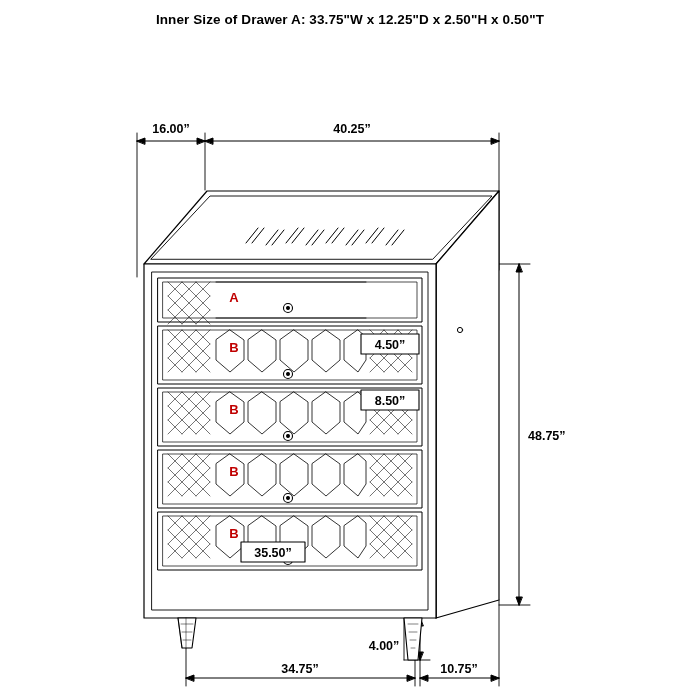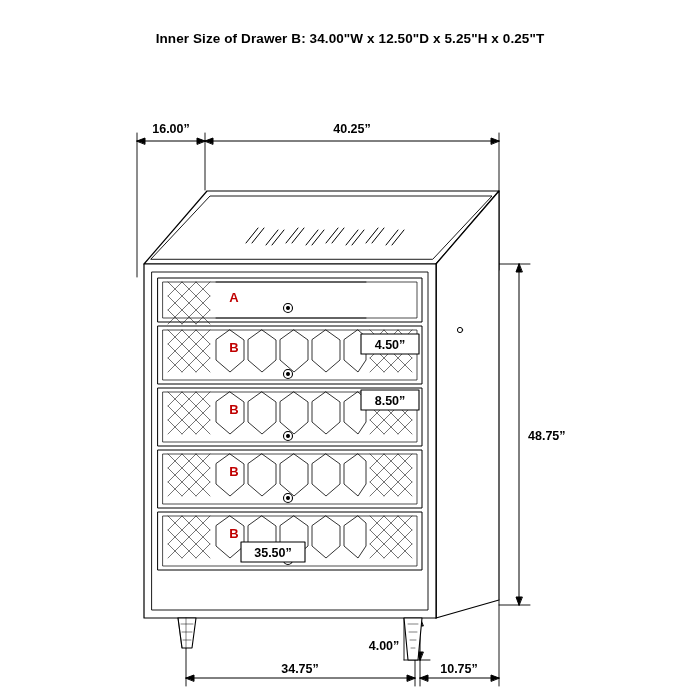--- a/index.html
+++ b/index.html
@@ -40,21 +40,21 @@
     font-weight:bold;
     font-size:12.5px;
     fill:#000;
   }
 </style>
 </head>
 <body>
 
 <div id="stage">
 
-  <div class="hdr l2">Inner Size of Drawer B: 34.00"W x 12.50"D x 5.25"H x 0.25"T</div>
+  <div class="hdr l1">Inner Size of Drawer A: 33.75"W x 12.25"D x 2.50"H x 0.50"T</div>
 
   <svg width="700" height="700" viewBox="0 0 700 700">
     <g stroke="#000" fill="none" stroke-width="1.2" stroke-linejoin="round" stroke-linecap="round">
 
       <g stroke-width="0.9">
 
         <line x1="137" y1="133" x2="137" y2="277"></line>
 
         <line x1="205" y1="133" x2="205" y2="190"></line>
 

